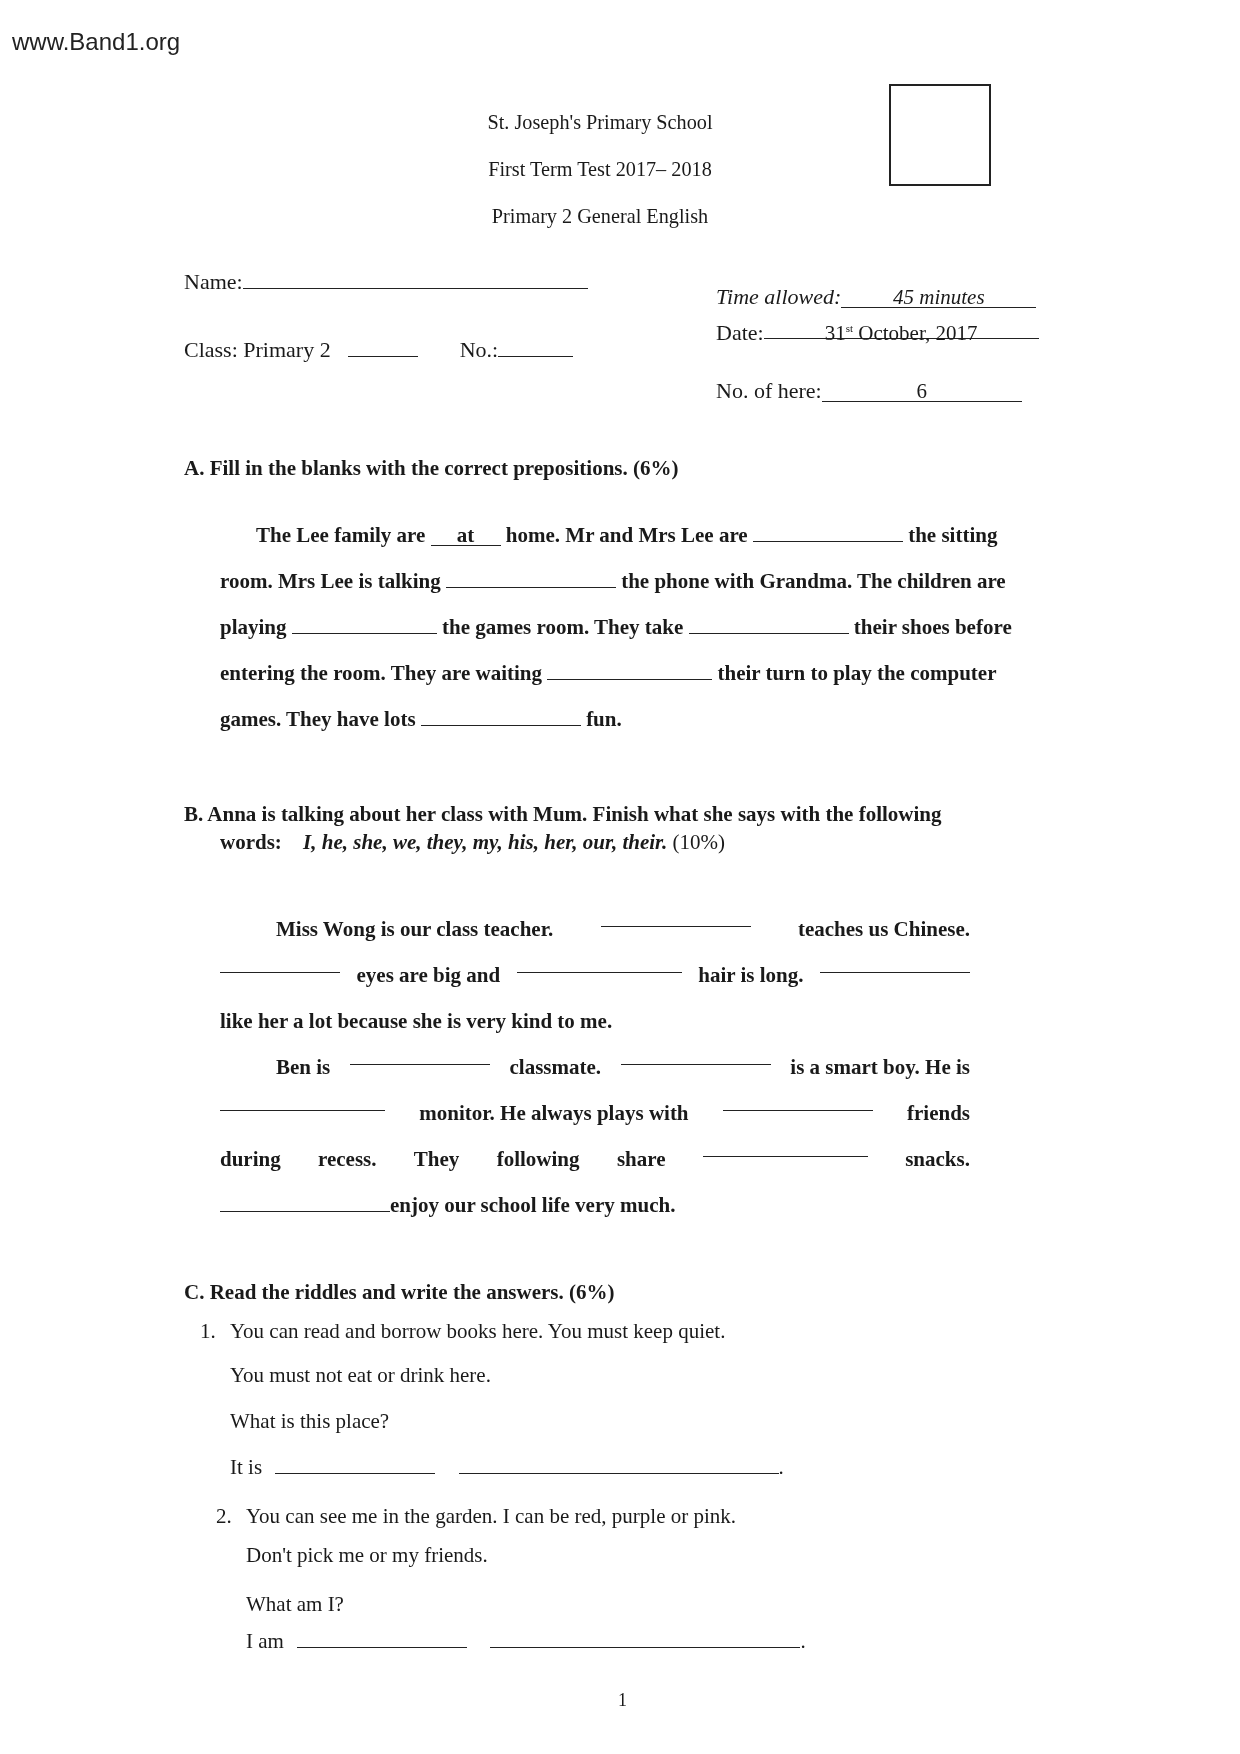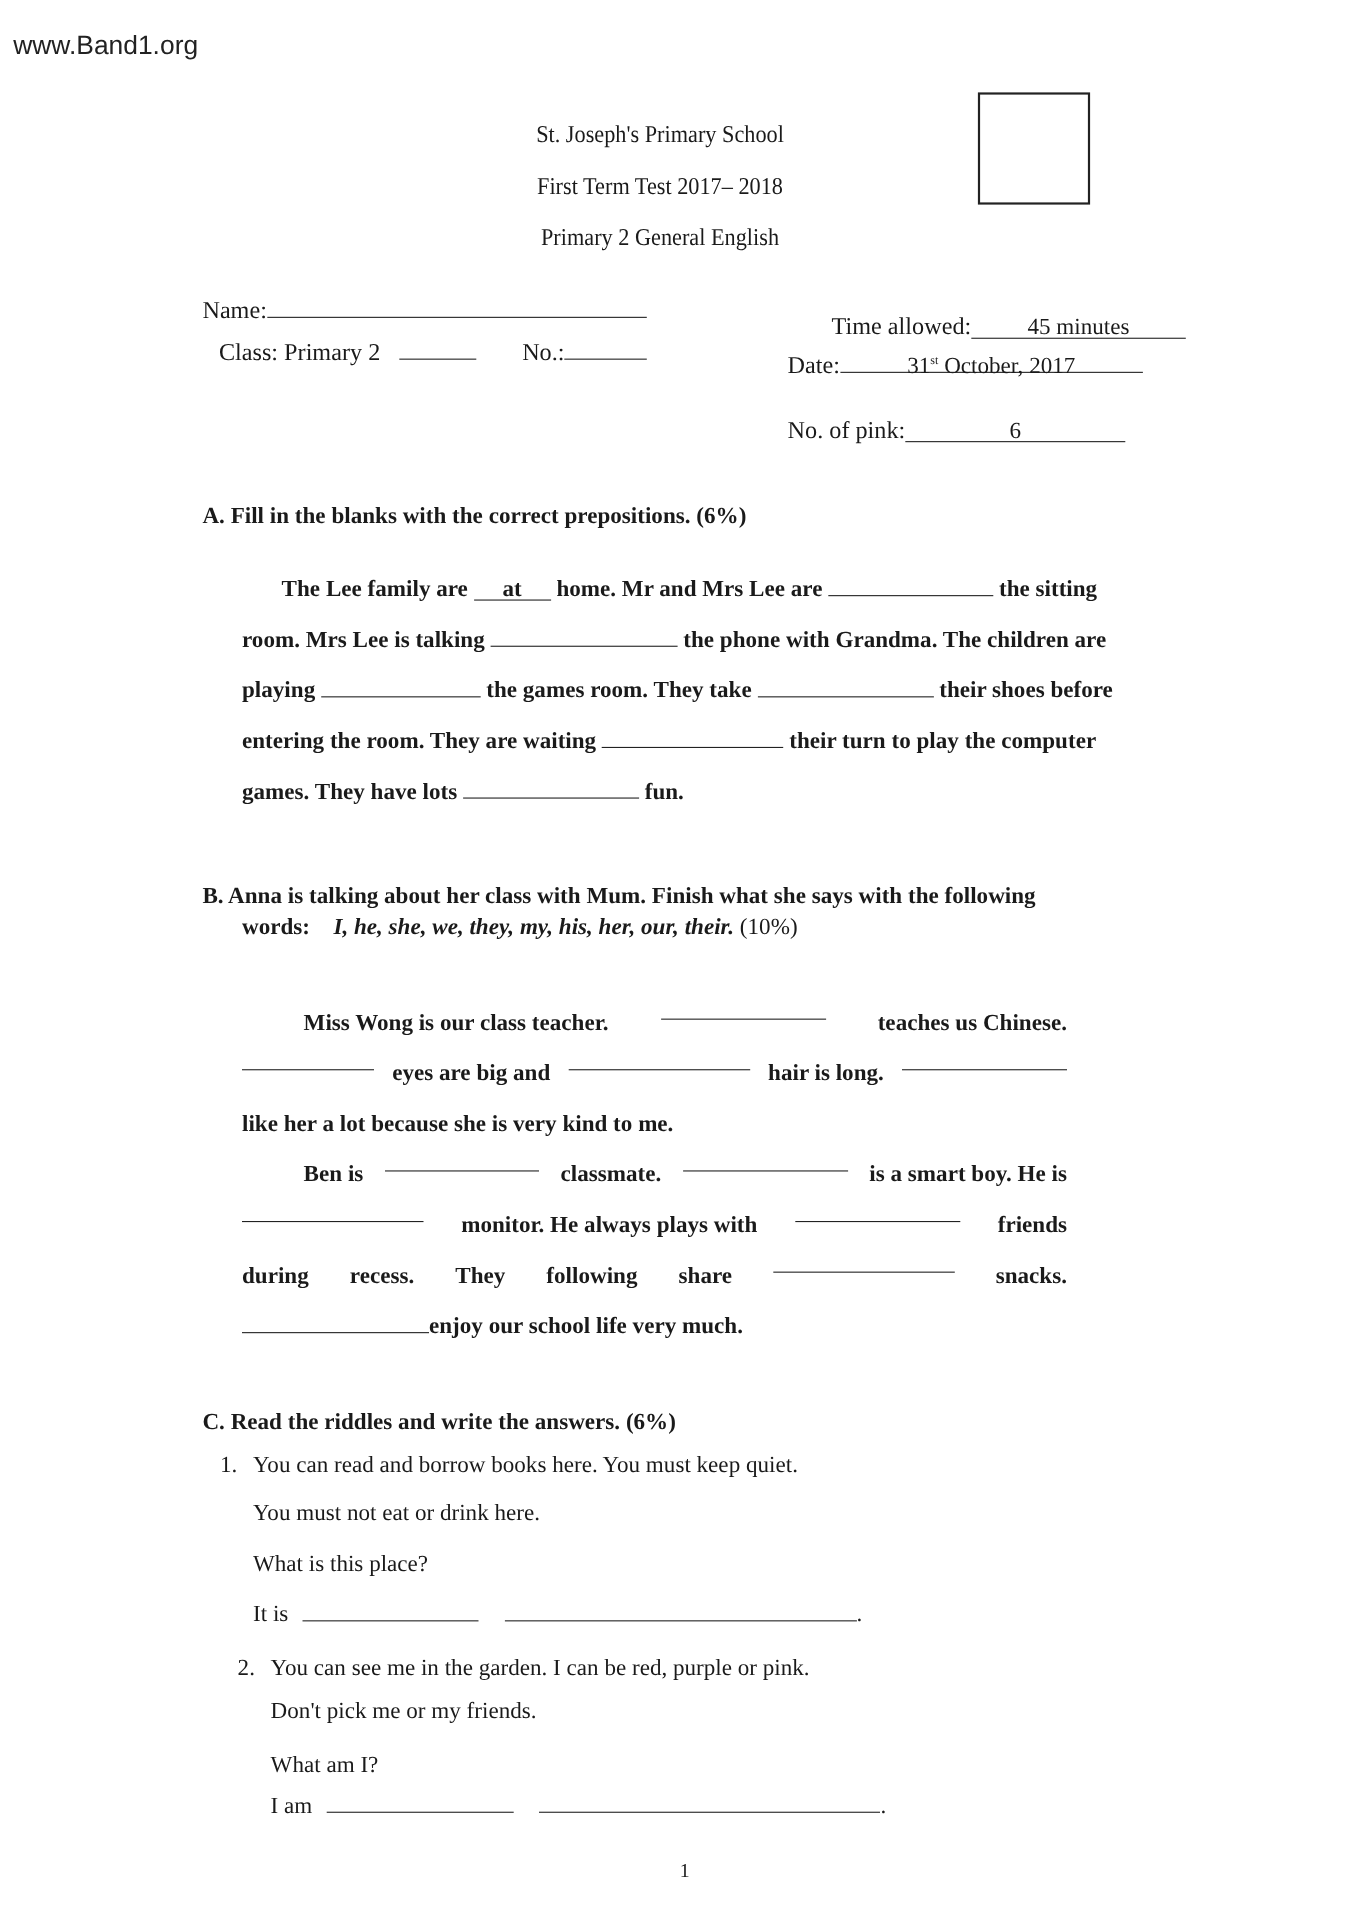--- a/index.html
+++ b/index.html
@@ -39,33 +39,33 @@
 <div class="header">
   <div>St. Joseph's Primary School</div>
   <div>First Term Test 2017– 2018</div>
   <div>Primary 2 General English</div>
 </div>
 <div class="score-box"></div>
 
 <div class="info" style="left:184px; top:268px;">
   <span>Name:</span><span class="blank" style="width:345px;"></span>
 </div>
-<div class="info" style="left:184px; top:306px;margin-left:15px;">
+<div class="info" style="left:184px; top:336px;">
   <span>Class: Primary 2</span>
   <span class="blank" style="width:70px; margin-left:12px;"></span>
   <span style="margin-left:36px;">No.:</span><span class="blank" style="width:75px;"></span>
 </div>
-<div class="info" style="left:756px; top:284px;">
+<div class="info" style="left:716px; top:284px;font-style:italic;">
   <span>Time allowed:</span><span class="blank filled" style="width:195px;">45 minutes</span>
 </div>
 <div class="info" style="left:716px; top:318px;">
   <span>Date:</span><span class="blank filled" style="width:275px;"><span>31</span><sup style="font-size:11px;">st</sup><span> October, 2017</span></span>
 </div>
 <div class="info" style="left:716px; top:378px;">
-  <span>No. of pink:</span><span class="blank filled" style="width:200px;">6</span>
+  <span>No. of here:</span><span class="blank filled" style="width:200px;">6</span>
 </div>
 
 <div class="sec-title" style="left:184px; top:456px;">A.   Fill in the blanks with the correct prepositions. (6%)</div>
 <div class="para" style="left:220px; top:512px; width:830px;">
   <div class="line" style="padding-left:36px;">
     <span>The Lee family are </span><span class="blank filled" style="width:70px;">at</span><span> home. Mr and Mrs Lee are </span><span class="blank" style="width:150px;"></span><span> the sitting</span>
   </div>
   <div class="line">
     <span>room. Mrs Lee is talking </span><span class="blank" style="width:170px;"></span><span> the phone with Grandma. The children are</span>
   </div>

